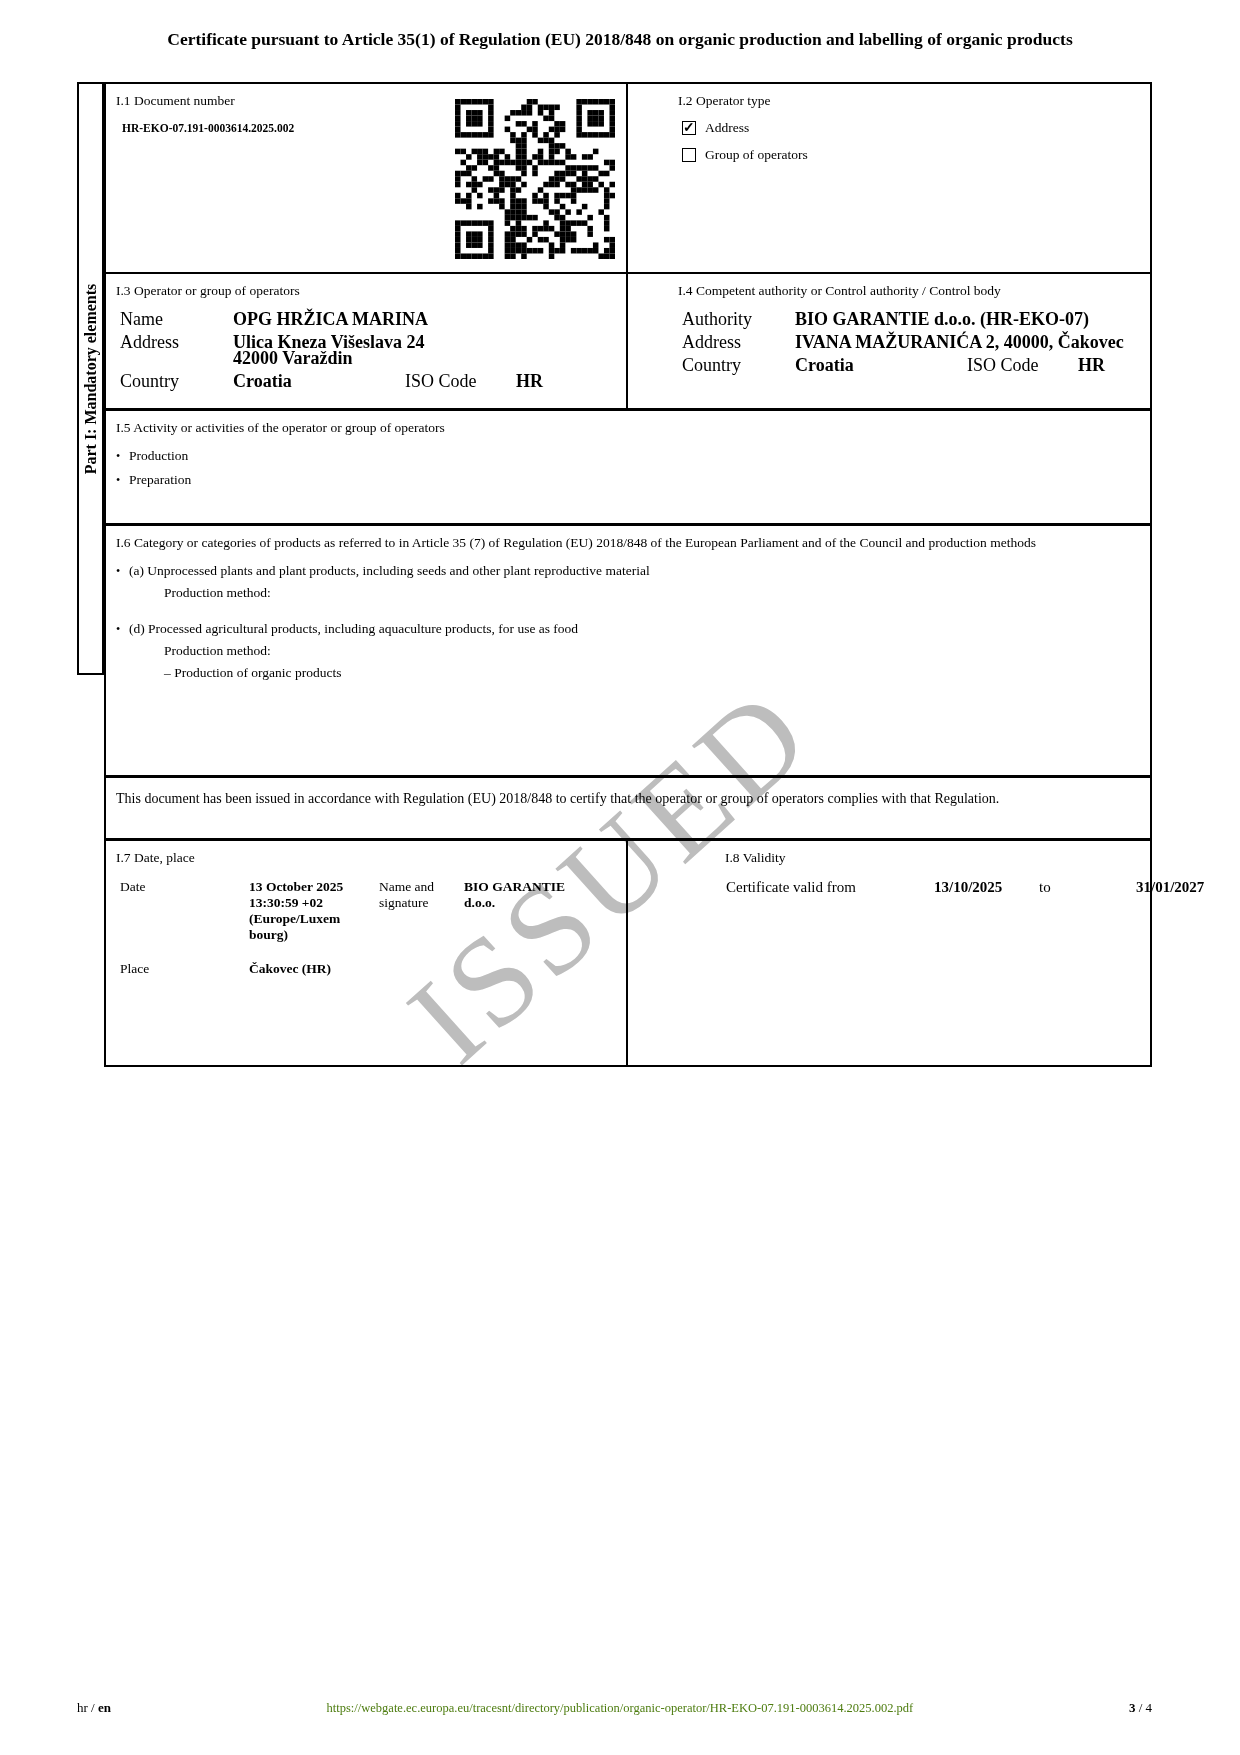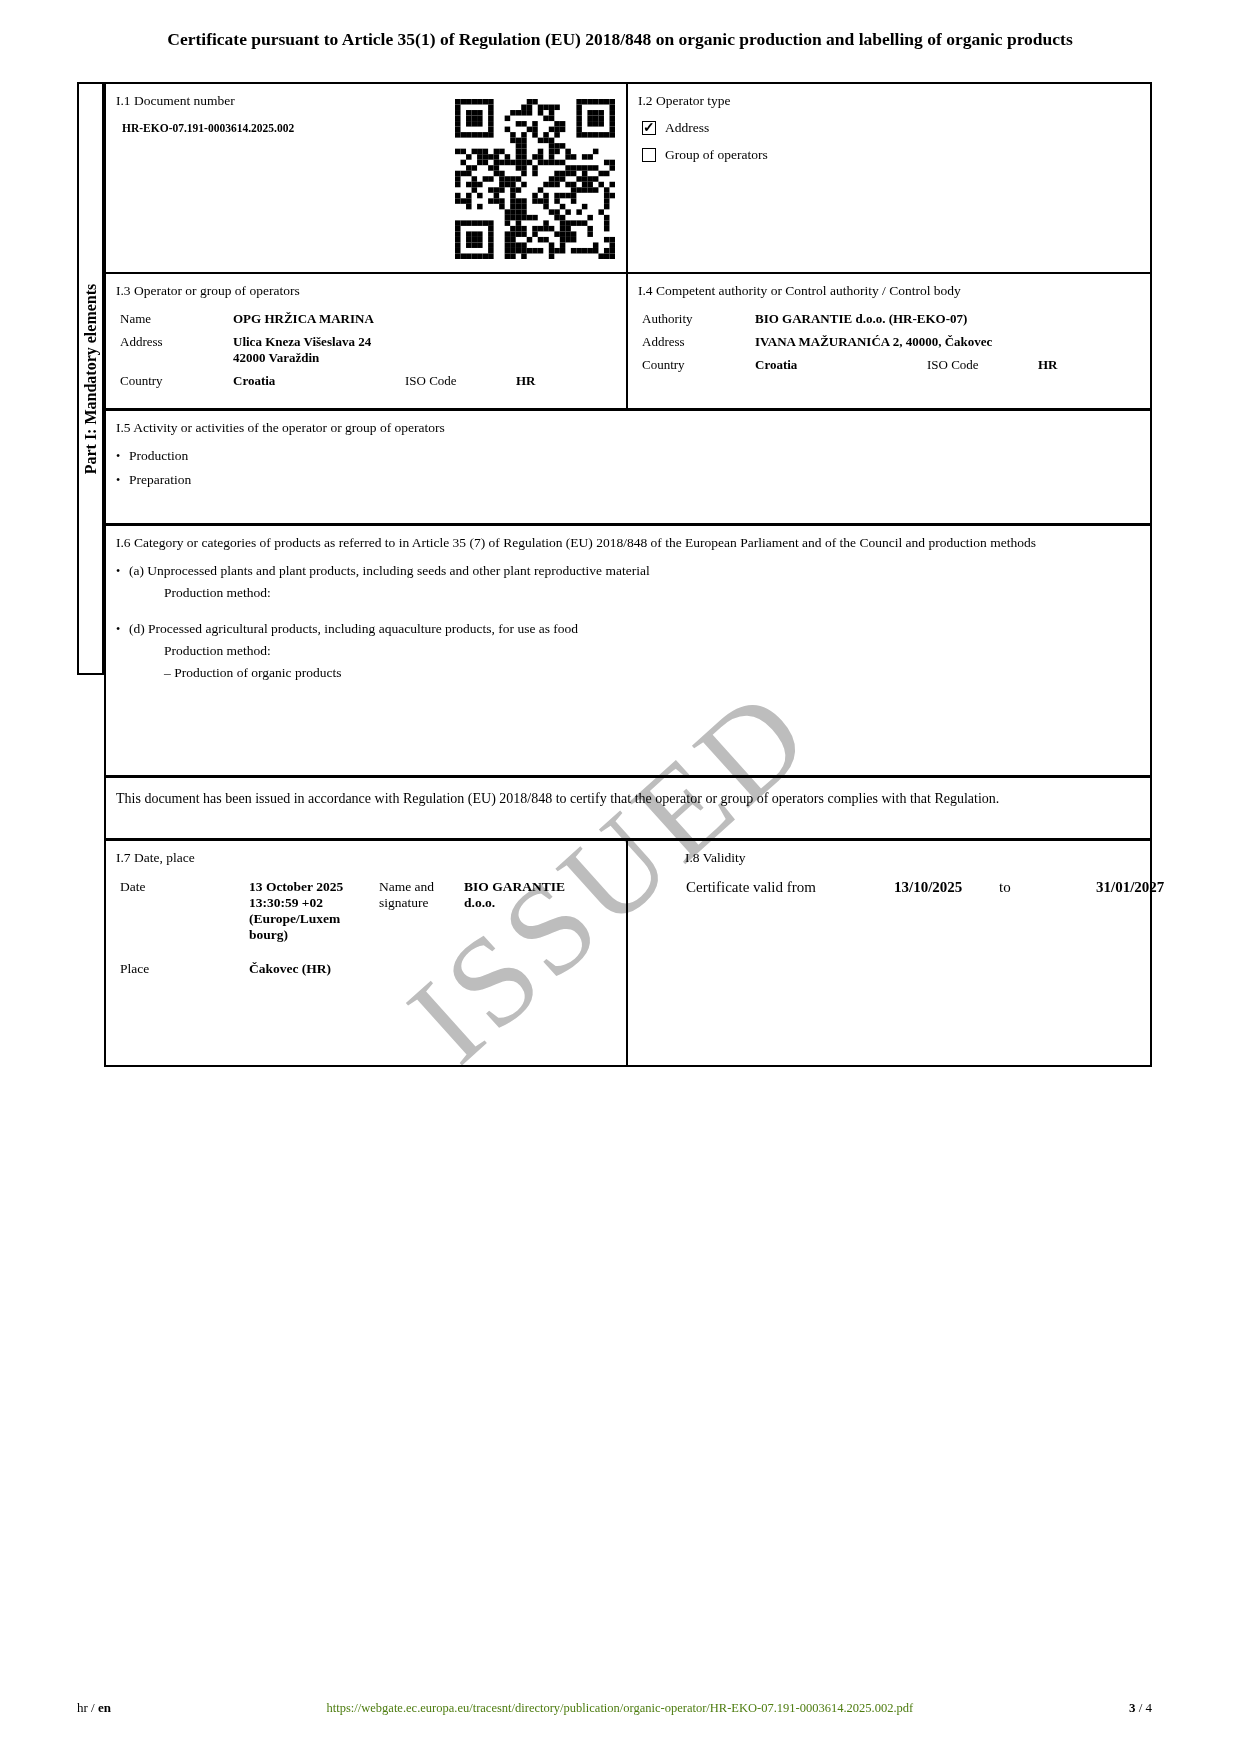--- a/index.html
+++ b/index.html
@@ -40,40 +40,40 @@
   }
   .row{position:relative;box-sizing:border-box;display:flex;}
   .rowA{height:188px;}
   .rowB{height:136px;border-top:2px solid #000;}
   .rowC{height:115px;border-top:3px solid #000;}
   .rowD{height:252px;border-top:3px solid #000;}
   .rowE{height:63px;border-top:3px solid #000;}
   .rowF{height:227px;border-top:3px solid #000;gap:47px;}
   .cell{position:relative;box-sizing:border-box;height:100%;}
   .cell-l{width:522px;border-right:2px solid #000;}
-  .cell-r{flex:1;}
+  .cell-r{flex:1;margin-left:40px;}
   .cell-full{width:100%;}
   .sec-heading{font-size:13.5px;padding:8px 10px 0 10px;line-height:17px;}
   .small-bold{font-size:11.5px;font-weight:bold;}
   
   .doc-number{position:absolute;left:16px;top:38px;}
   .qr-wrap{position:absolute;left:349px;top:14px;width:160px;height:162px;}
   .qr-wrap svg{width:160px;height:162px;fill:#000;}
   
   .options{position:absolute;left:14px;top:36px;}
   .opt-row{display:flex;align-items:center;margin-bottom:11px;font-size:13.5px;}
   .checkbox{
     display:inline-block;width:12px;height:12px;border:1.5px solid #000;
     margin-right:9px;position:relative;background:#fff;
   }
   .checkbox.checked::after{
     content:"\2713";position:absolute;left:0px;top:-3px;font-size:14px;font-weight:bold;
   }
   
-  .fields{position:absolute;left:0;top:30px;width:100%;font-size:13px;}
+  .fields{position:absolute;left:0;top:30px;width:100%;font-size:18px;}
   .field-row{display:flex;padding-left:14px;line-height:16px;margin-top:7px;}
   .f-label{width:113px;flex:none;}
   .f-value{font-weight:bold;}
   .f-value-w{font-weight:bold;width:172px;flex:none;}
   .f-iso-label{width:111px;flex:none;}
   
   .list-block{padding:4px 10px 0 10px;font-size:13.5px;}
   .bullet-line{margin-top:8px;line-height:16px;}
   .bullet{display:inline-block;width:13px;font-size:12px;}
   .cat-item{margin-bottom:20px;}

